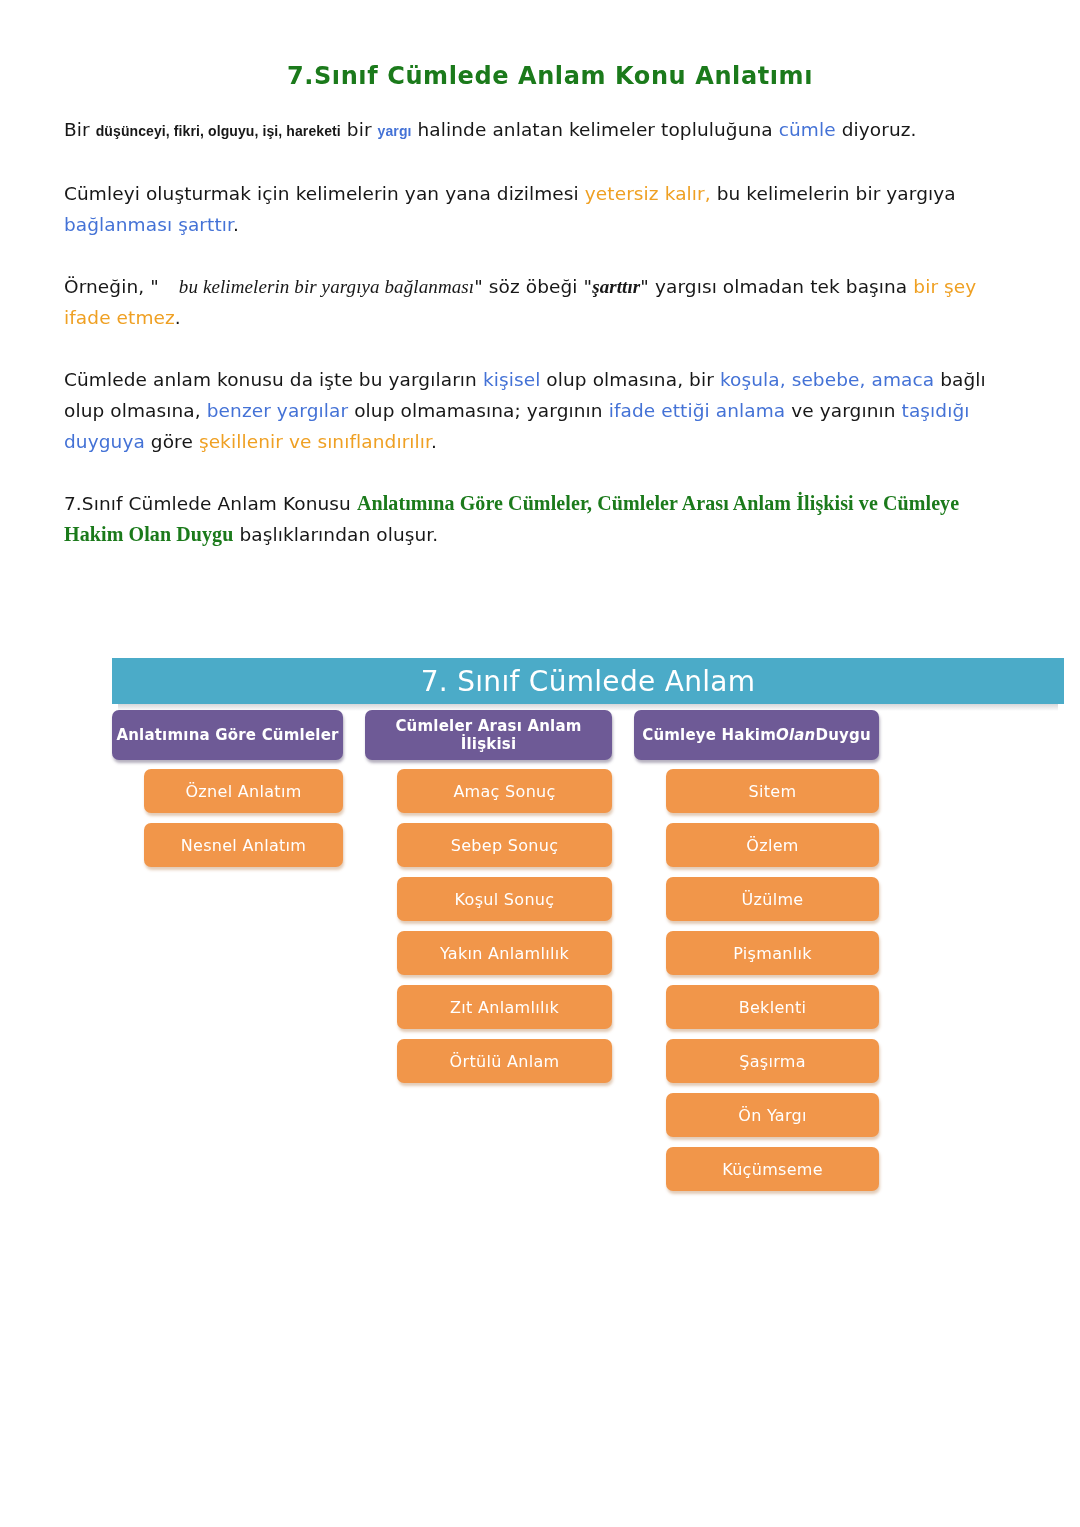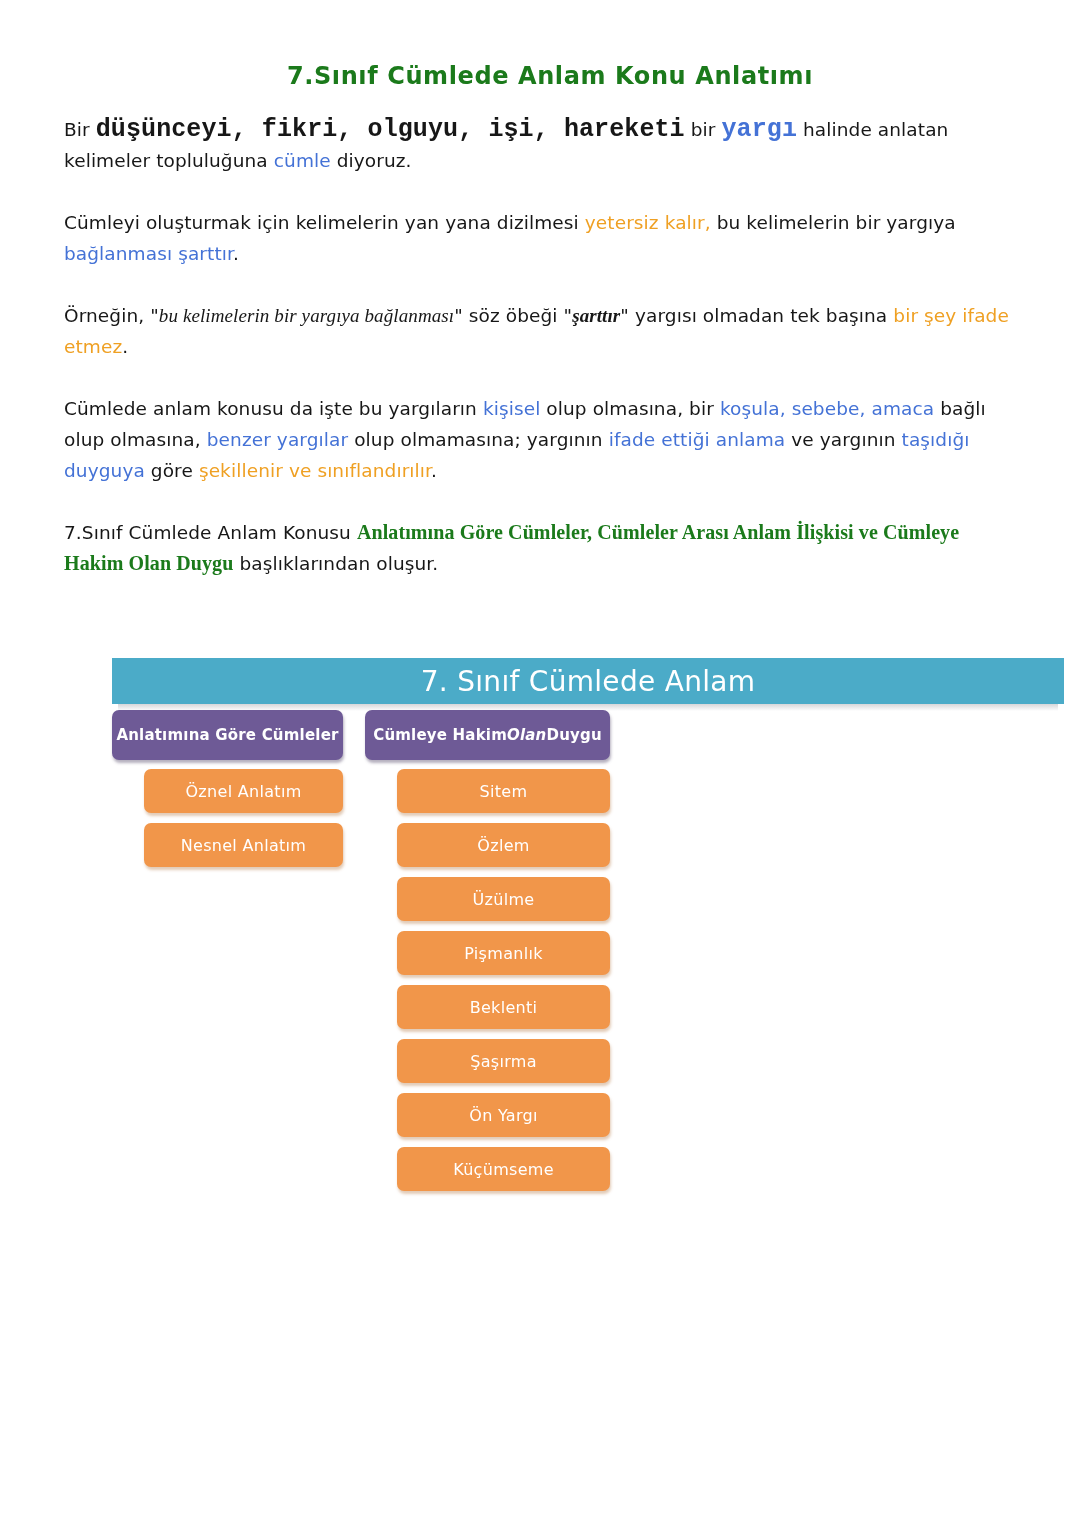--- a/index.html
+++ b/index.html
@@ -51,30 +51,31 @@
     margin: 0 0 31px 0;
     font-family: "DejaVu Sans", sans-serif;
     font-size: 18.5px;
     line-height: 31px;
     color: #171717;
     letter-spacing: 0.1px;
   }
   p.para:last-child { margin-bottom: 12px; }
 
   .serif-bold {
-    font-family: Liberation Mono, monospace;
-    font-weight: bold;
-    font-size: 25px;
+    font-family: Liberation Sans, sans-serif;
+    font-weight: bold;
+    font-size: 14px;
     letter-spacing: 0.1px;
     margin-top: 14px;
   }
   .serif-italic {
     font-family: "Liberation Serif", "DejaVu Serif", serif;
     font-style: italic;
     font-size: 19px;
+    margin-left: 20px;
   }
   .serif-bolditalic {
     font-family: "Liberation Serif", "DejaVu Serif", serif;
     font-style: italic;
     font-weight: bold;
     font-size: 19px;
   }
   .serif-green {
     font-family: "Liberation Serif", "DejaVu Serif", serif;
     font-weight: bold;
@@ -190,20 +191,29 @@
     <div class="diagram-shadow"></div>
 
     <div class="cols">
 
       <div class="col col-1">
         <div class="node node-head">Anlatımına Göre Cümleler</div>
         <div class="node node-item">Öznel Anlatım</div>
         <div class="node node-item">Nesnel Anlatım</div>
       </div>
 
+      <div class="col col-2">
+        <div class="node node-head">Cümleler Arası Anlam İlişkisi</div>
+        <div class="node node-item">Amaç Sonuç</div>
+        <div class="node node-item">Sebep Sonuç</div>
+        <div class="node node-item">Koşul Sonuç</div>
+        <div class="node node-item">Yakın Anlamlılık</div>
+        <div class="node node-item">Zıt  Anlamlılık</div>
+        <div class="node node-item">Örtülü Anlam</div>
+      </div>
 
       <div class="col col-3">
         <div class="node node-head">
             <span>Cümleye Hakim </span>
             <span class="ital">Olan</span>
             <span> Duygu</span>
           </div>
         <div class="node node-item">Sitem</div>
         <div class="node node-item">Özlem</div>
         <div class="node node-item">Üzülme</div>

